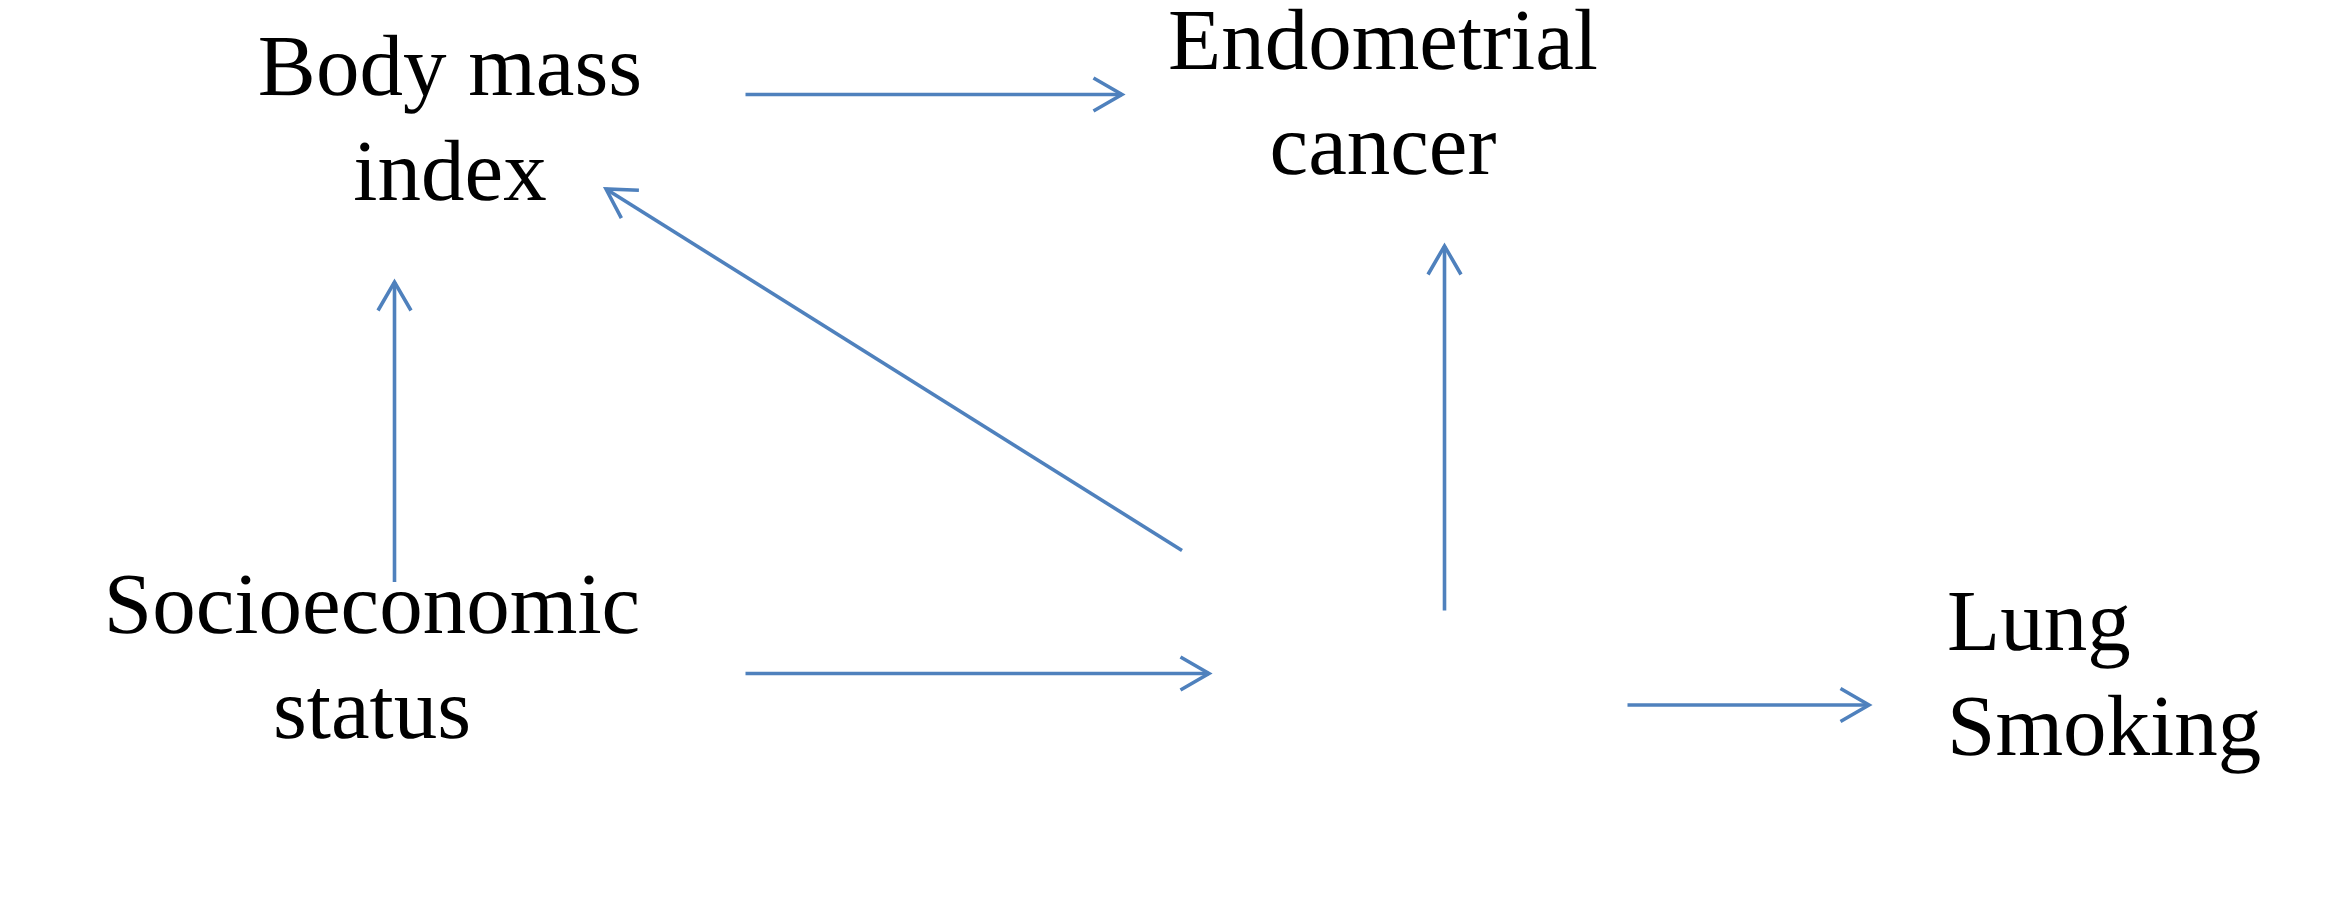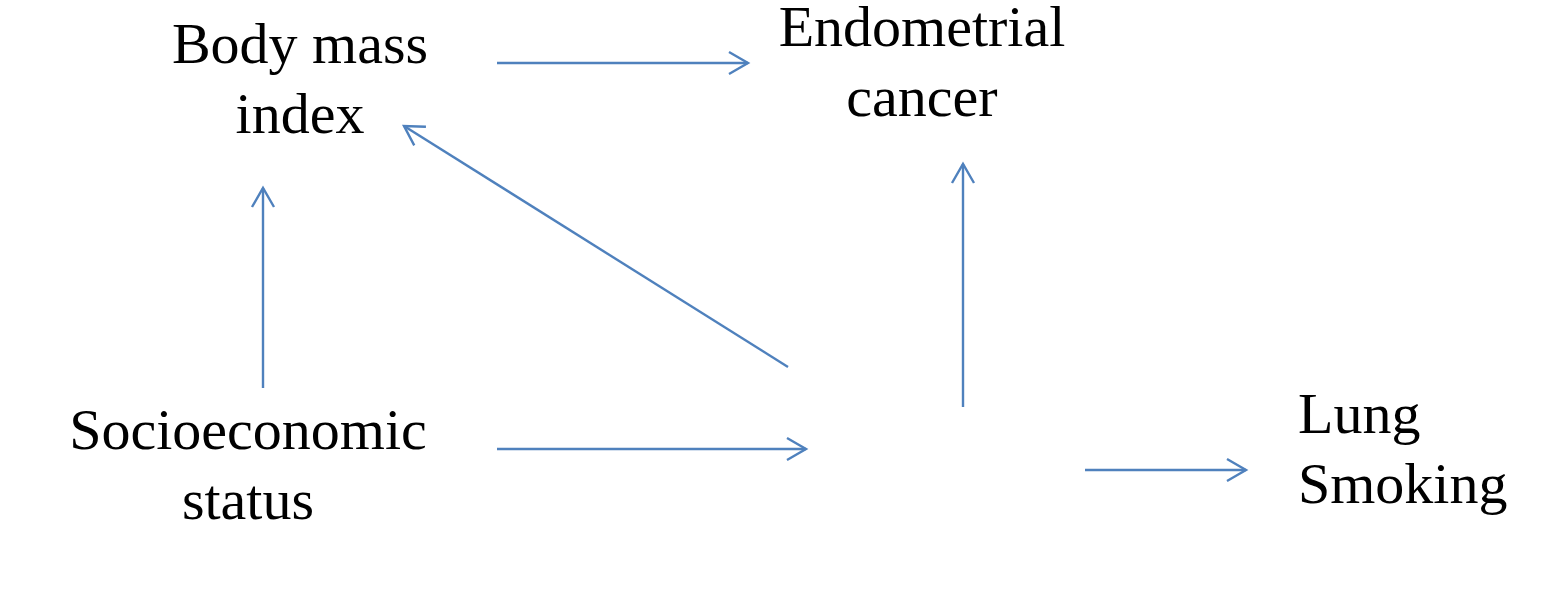--- a/index.html
+++ b/index.html
@@ -61,20 +61,20 @@
     <line class="edge" x1="963" y1="407" x2="963" y2="164" marker-end="url(#arrow-open)" style="stroke: rgb(79, 129, 189);"></line>
     <line class="edge" x1="1085" y1="470" x2="1246" y2="470" marker-end="url(#arrow-open)" style="stroke: rgb(79, 129, 189);"></line>
   </svg>
 
   <div class="node centered" style="left: 300px; top: 9px; color: rgb(0, 0, 0);">Body mass
 index</div>
 
   <div class="node centered" style="left: 922px; top: -8px; color: rgb(0, 0, 0);">Endometrial
 cancer</div>
 
-  <div class="node centered" style="left: 248px; top: 395px; color: rgb(0, 0, 0);">Socioeconomic
+  <div class="node centered" style="left: 248px; top: 368px; color: rgb(0, 0, 0);">Socioeconomic
 status</div>
 
 
   <div class="node left-aligned" style="left: 1298px; top: 379px; color: rgb(0, 0, 0);">Lung
 Smoking</div>
 
 </div>
 
 </body></html>

